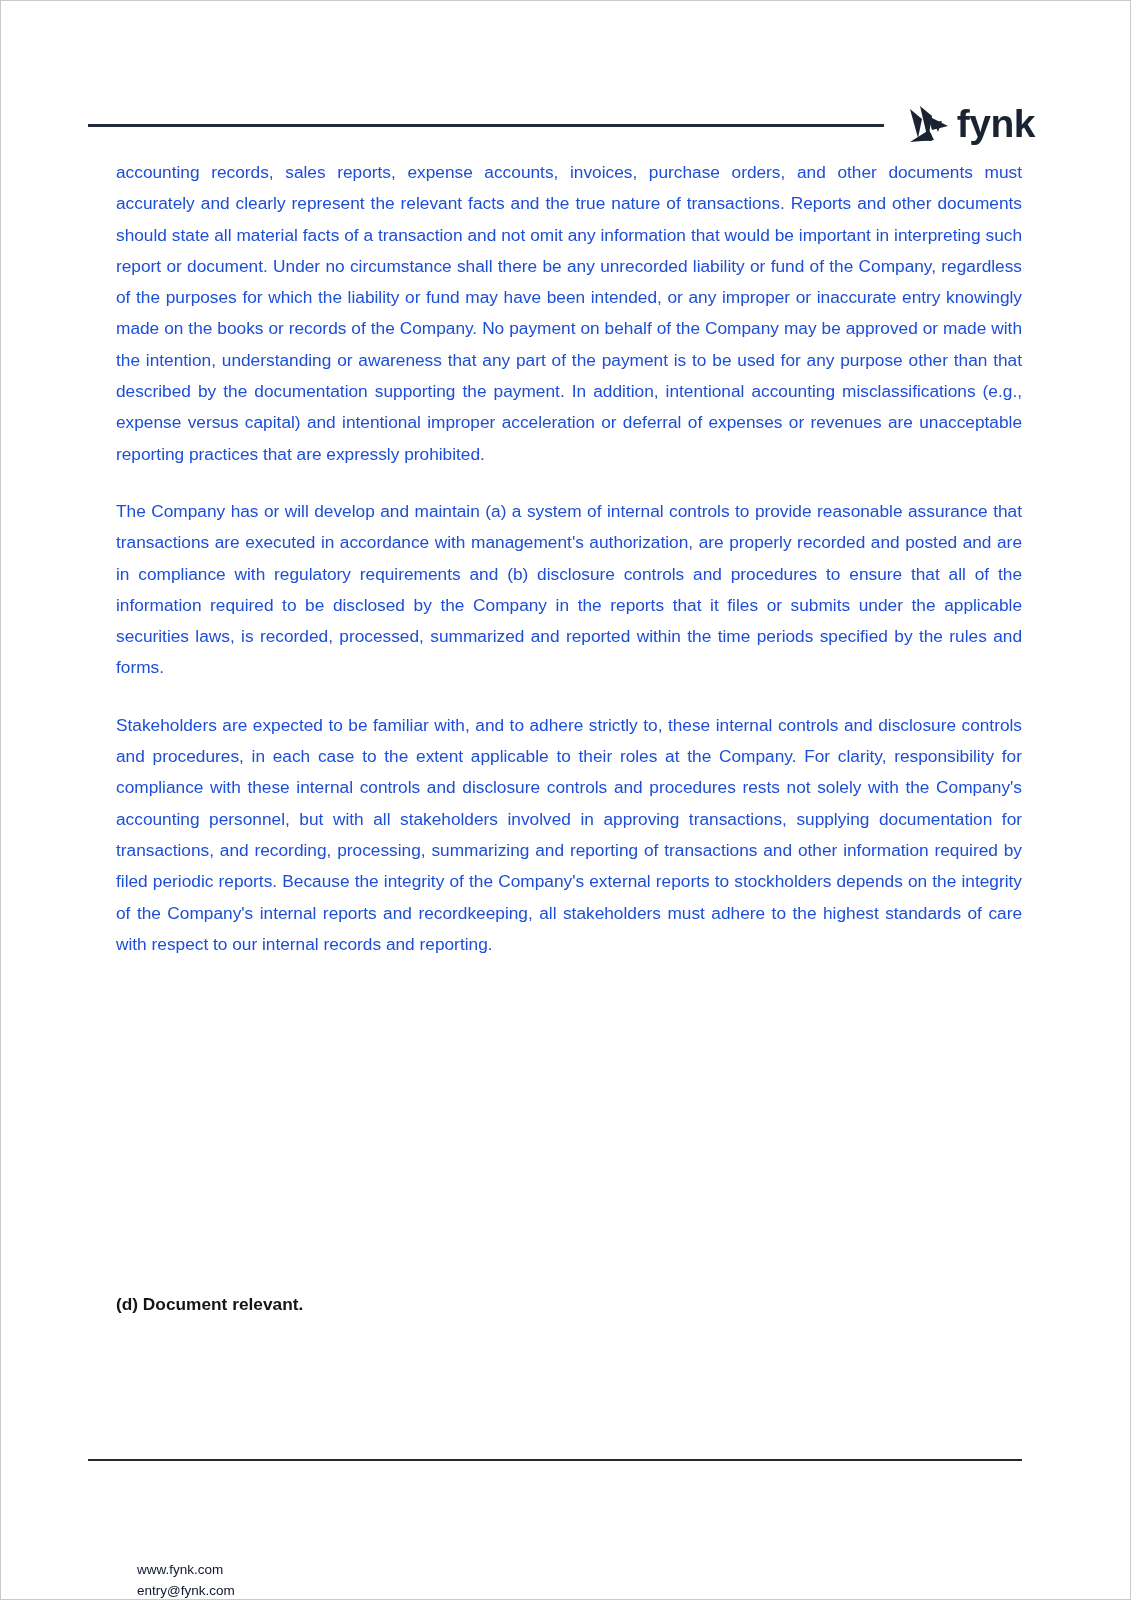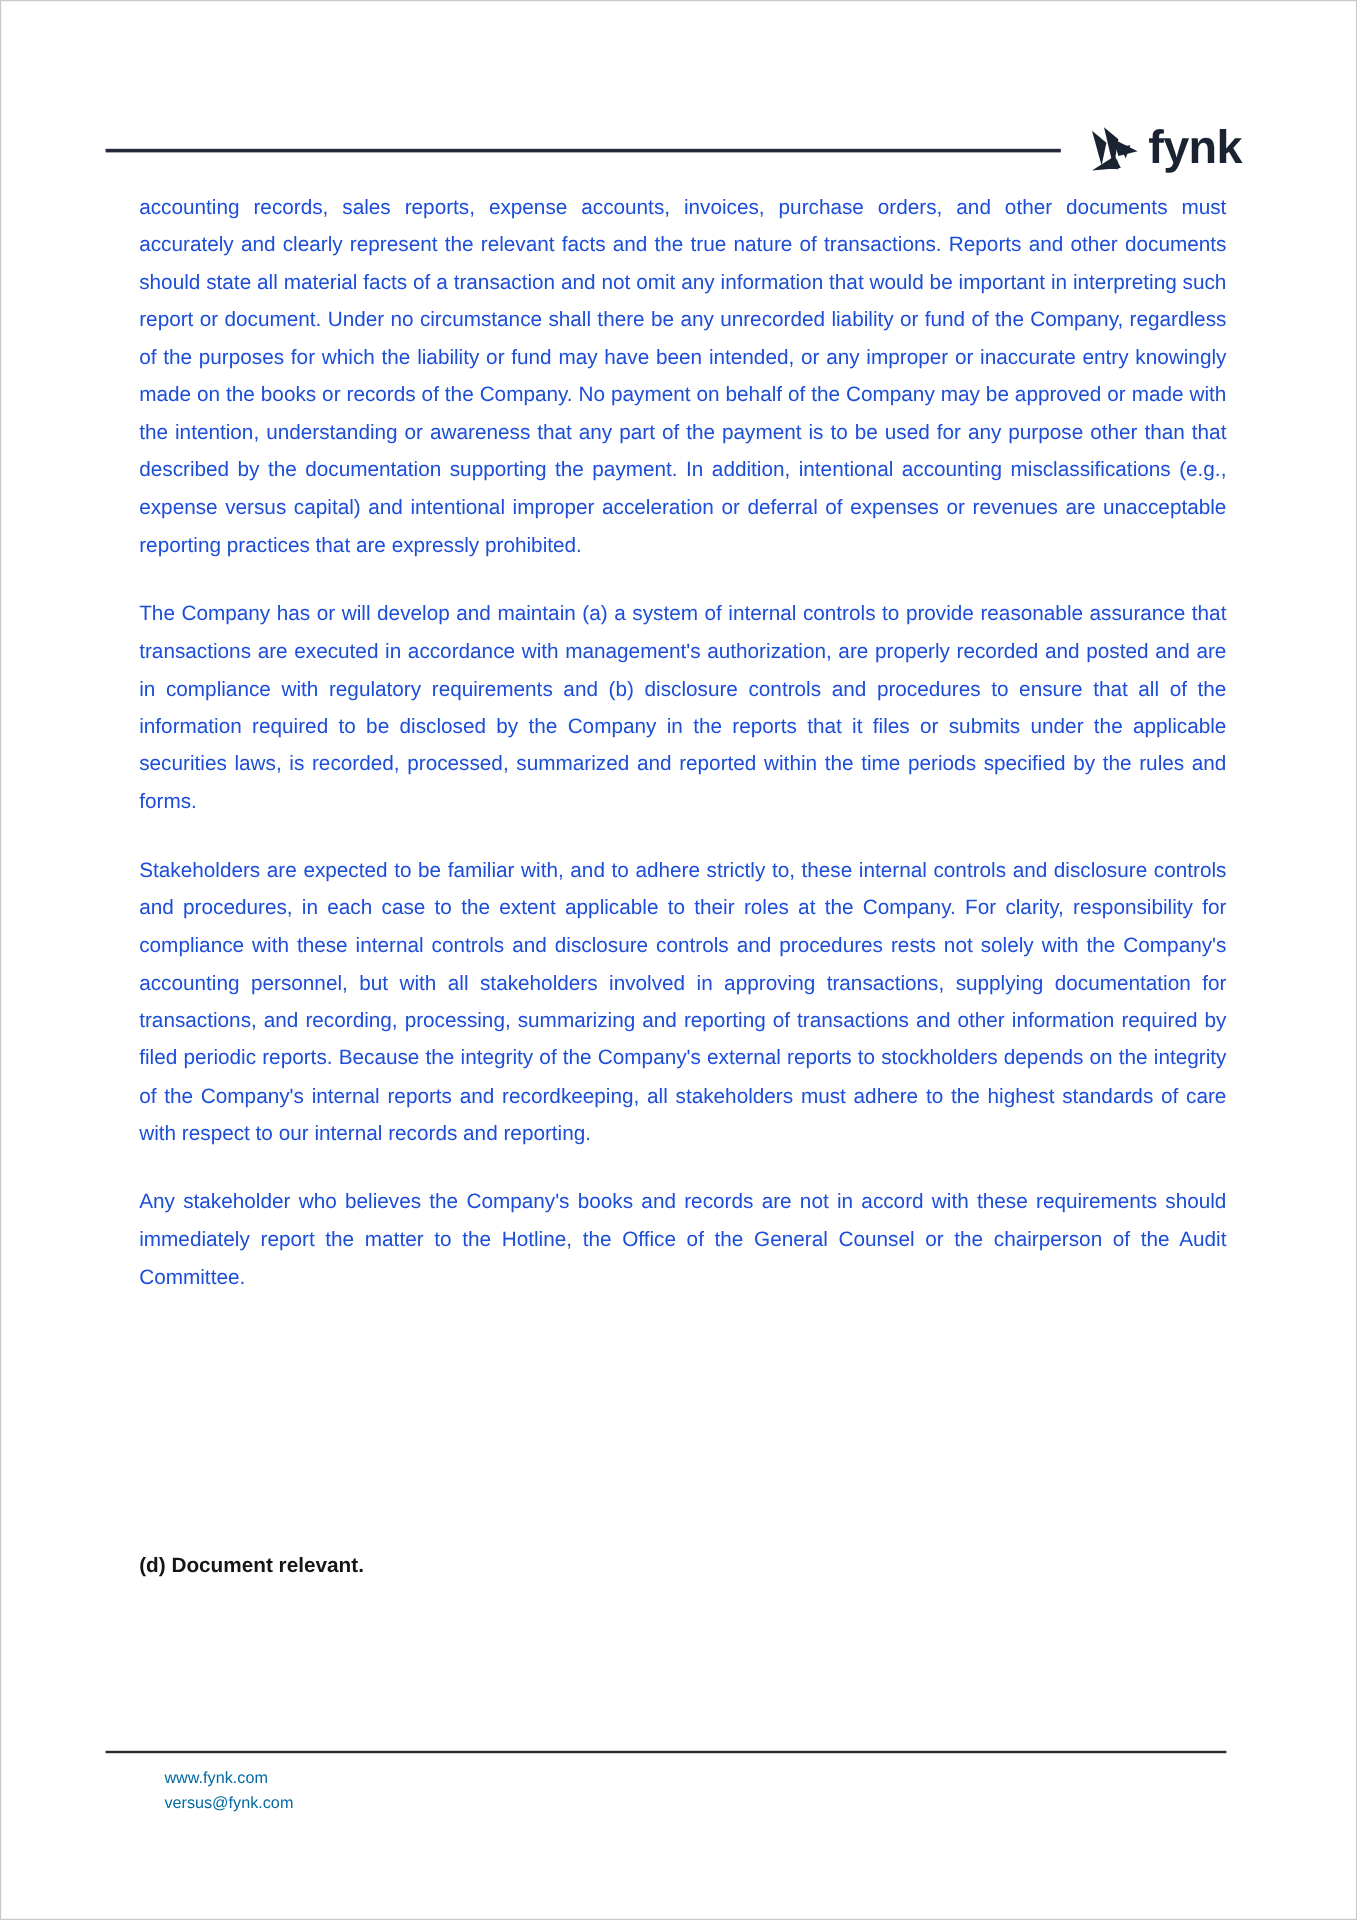--- a/index.html
+++ b/index.html
@@ -91,24 +91,24 @@
     position: absolute;
     left: 87px;
     top: 1458px;
     width: 934px;
     height: 2px;
     background: #2a2a2a;
   }
   .footer {
     position: absolute;
     left: 136px;
-    top: 1470px;
+    top: 1558px;
     font-size: 13.5px;
     line-height: 21px;
-    color: #0369a1;
+    color: #0f172a;
   }
   .footer div { white-space: nowrap; }
 </style>
 </head>
 <body>
 
 <div class="page">
 
   <div class="header">
     <div class="header-rule"></div>
@@ -124,24 +124,23 @@
         </g>
       </svg>
       <div class="brand-word">fynk</div>
     </div>
   </div>
 
   <div class="content">
     <p class="para">accounting records, sales reports, expense accounts, invoices, purchase orders, and other documents must accurately and clearly represent the relevant facts and the true nature of transactions. Reports and other documents should state all material facts of a transaction and not omit any information that would be important in interpreting such report or document. Under no circumstance shall there be any unrecorded liability or fund of the Company, regardless of the purposes for which the liability or fund may have been intended, or any improper or inaccurate entry knowingly made on the books or records of the Company. No payment on behalf of the Company may be approved or made with the intention, understanding or awareness that any part of the payment is to be used for any purpose other than that described by the documentation supporting the payment. In addition, intentional accounting misclassifications (e.g., expense versus capital) and intentional improper acceleration or deferral of expenses or revenues are unacceptable reporting practices that are expressly prohibited.</p>
     <p class="para">The Company has or will develop and maintain (a) a system of internal controls to provide reasonable assurance that transactions are executed in accordance with management's authorization, are properly recorded and posted and are in compliance with regulatory requirements and (b) disclosure controls and procedures to ensure that all of the information required to be disclosed by the Company in the reports that it files or submits under the applicable securities laws, is recorded, processed, summarized and reported within the time periods specified by the rules and forms.</p>
     <p class="para">Stakeholders are expected to be familiar with, and to adhere strictly to, these internal controls and disclosure controls and procedures, in each case to the extent applicable to their roles at the Company. For clarity, responsibility for compliance with these internal controls and disclosure controls and procedures rests not solely with the Company's accounting personnel, but with all stakeholders involved in approving transactions, supplying documentation for transactions, and recording, processing, summarizing and reporting of transactions and other information required by filed periodic reports. Because the integrity of the Company's external reports to stockholders depends on the integrity of the Company's internal reports and recordkeeping, all stakeholders must adhere to the highest standards of care with respect to our internal records and reporting.</p>
-    <p class="para">Any stakeholder who believes the Company's books and records are not in accord with these requirements should immediately report the matter to the Hotline, the Office of the General Counsel or the chairperson of the Audit Committee.</p>
   </div>
 
   <div class="section-heading">(d) Document relevant.</div>
 
   <div class="footer-rule"></div>
   <div class="footer">
     <div>www.fynk.com</div>
-    <div>versus@fynk.com</div>
+    <div>entry@fynk.com</div>
   </div>
 
 </div>
 
 </body></html>

